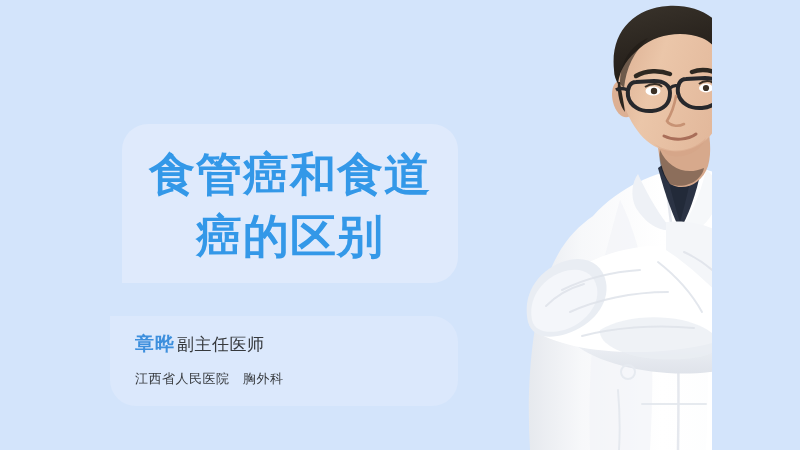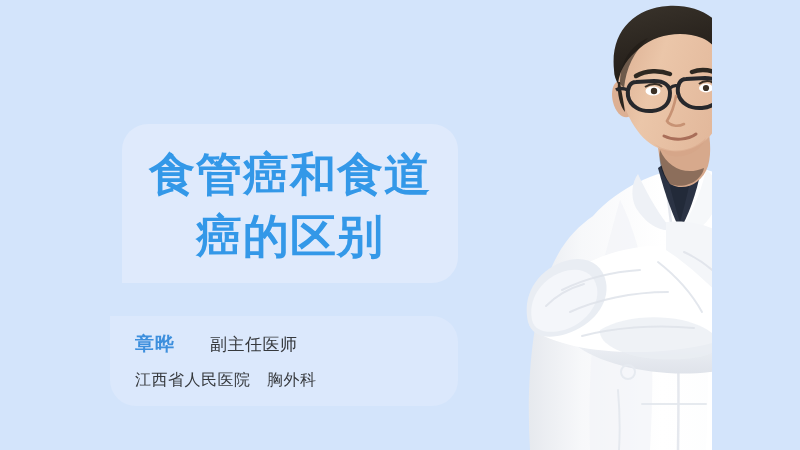--- a/index.html
+++ b/index.html
@@ -67,28 +67,27 @@
   .doctor-name {
     color: #3d8fdd;
     font-size: 19px;
     font-weight: bold;
     letter-spacing: 1px;
   }
   .doctor-title {
     color: #36393d;
     font-size: 17px;
     letter-spacing: 0.5px;
-    margin-left: 33px;
   }
   .byline-row2 {
     position: absolute;
     left: 135px;
     top: 370px;
     color: #36393d;
-    font-size: 16px;
+    font-size: 13px;
     letter-spacing: 0.5px;
     white-space: pre;
   }
 
   
   .portrait {
     position: absolute;
     left: 470px;
     top: 0px;
     width: 330px;

